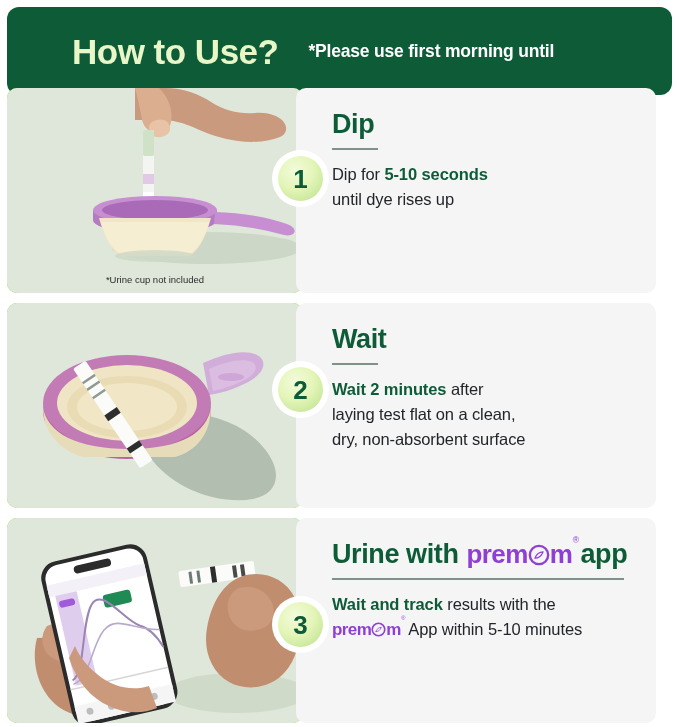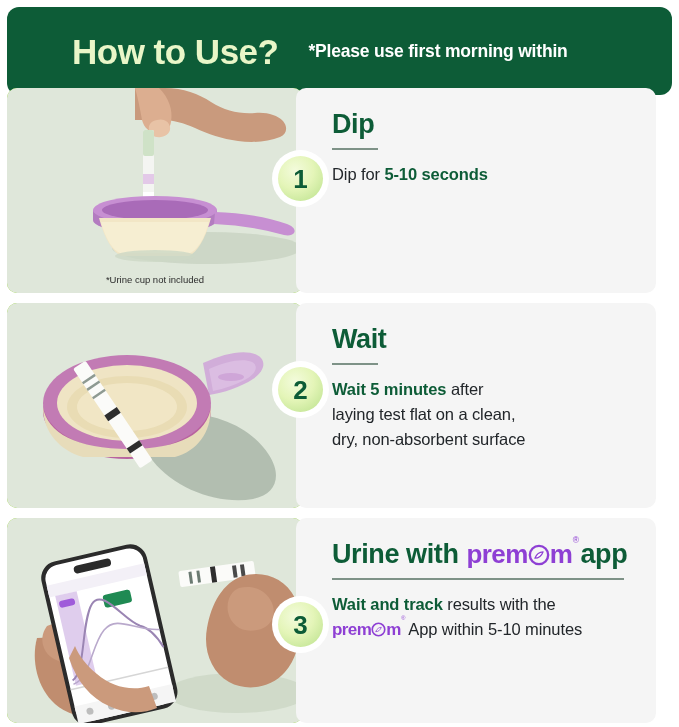--- a/index.html
+++ b/index.html
@@ -180,21 +180,21 @@
   .title-premom { font-size: 26px; margin: 0 2px 0 8px; }
   .title-premom .pm-o svg { width: 22px; height: 22px; vertical-align: -3px; }
   .body-premom { font-size: 17px; }
   .body-premom .pm-o svg { width: 15px; height: 15px; vertical-align: -2px; }
 </style>
 </head>
 <body>
 
 <div class="header-banner">
   <div class="header-title">How to Use?</div>
-  <div class="header-note">*Please use first morning within</div>
+  <div class="header-note">*Please use first morning until</div>
 </div>
 
 <div class="steps">
 
   <div class="step-row row-1">
 
     <div class="photo">
       <svg viewBox="0 0 296 205" xmlns="http://www.w3.org/2000/svg">
         <rect x="0" y="0" width="296" height="205" fill="#dfe7da"></rect>
         <ellipse cx="200" cy="160" rx="95" ry="16" fill="#c7d2c0" opacity="0.75"></ellipse>
@@ -224,20 +224,21 @@
       <div class="badge-inner">
         <span class="badge-num">1</span>
       </div>
     </div>
 
     <div class="card">
       <div class="card-title">Dip</div>
       <div class="divider"></div>
       <div class="card-body">
         <span>Dip for </span><b>5-10 seconds</b><br>
+        <span>until dye rises up</span>
       </div>
     </div>
   </div>
 
   <div class="step-row row-2">
 
     <div class="photo">
       <svg viewBox="0 0 296 205" xmlns="http://www.w3.org/2000/svg">
         <rect x="0" y="0" width="296" height="205" fill="#dfe7da"></rect>
         <path d="M150 112 c46 -8 92 8 112 40 c14 22 6 40 -16 44 c-34 6 -78 -10 -100 -38 c-14 -18 -14 -38 4 -46 z" fill="#9aa79a" opacity="0.65"></path>
@@ -265,21 +266,21 @@
     <div class="badge">
       <div class="badge-inner">
         <span class="badge-num">2</span>
       </div>
     </div>
 
     <div class="card">
       <div class="card-title">Wait</div>
       <div class="divider"></div>
       <div class="card-body">
-        <b>Wait 5 minutes</b><span> after</span><br>
+        <b>Wait 2 minutes</b><span> after</span><br>
         <span>laying test flat on a clean,</span><br>
         <span>dry, non-absorbent surface</span>
       </div>
     </div>
   </div>
 
   <div class="step-row row-3">
 
     <div class="photo">
       <svg viewBox="0 0 296 205" xmlns="http://www.w3.org/2000/svg">

